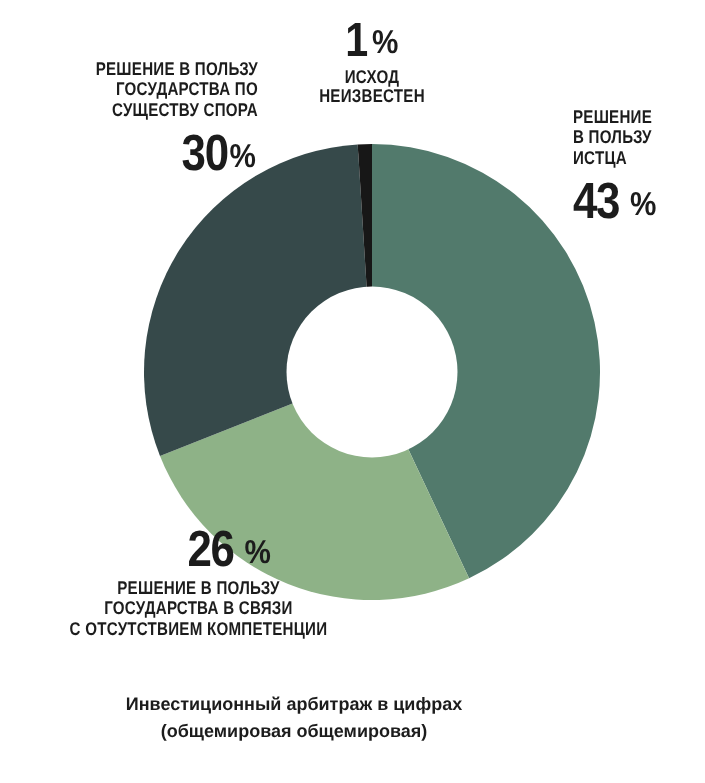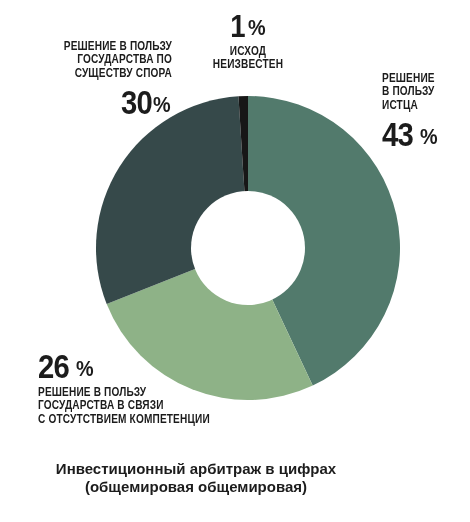--- a/index.html
+++ b/index.html
@@ -102,35 +102,35 @@
     text-align: left;
   }
   #label-claimant .lbl-text { transform-origin: left center; }
   #label-claimant .lbl-pct  { margin-top: 5px; }
 
   
   #label-jurisdiction {
     left: 38px;
     top: 349px;
     width: 230px;
-    text-align: left;
+    text-align: center;
   }
   #label-jurisdiction .lbl-text { transform-origin: left center; margin-top: 3px; }
 
   
   #caption {
     position: absolute;
     left: 0;
     top: 460px;
     width: 392px;
     text-align: center;
     color: #1c1c1c;
     font-family: "Liberation Sans", sans-serif;
     font-weight: bold;
-    font-size: 15px;
+    font-size: 12px;
     line-height: 18px;
   }
 </style>
 </head>
 <body>
 
 <div id="infographic">
 
   <div id="donut-wrap">
     <svg id="donut-svg" viewBox="0 0 304 304">

